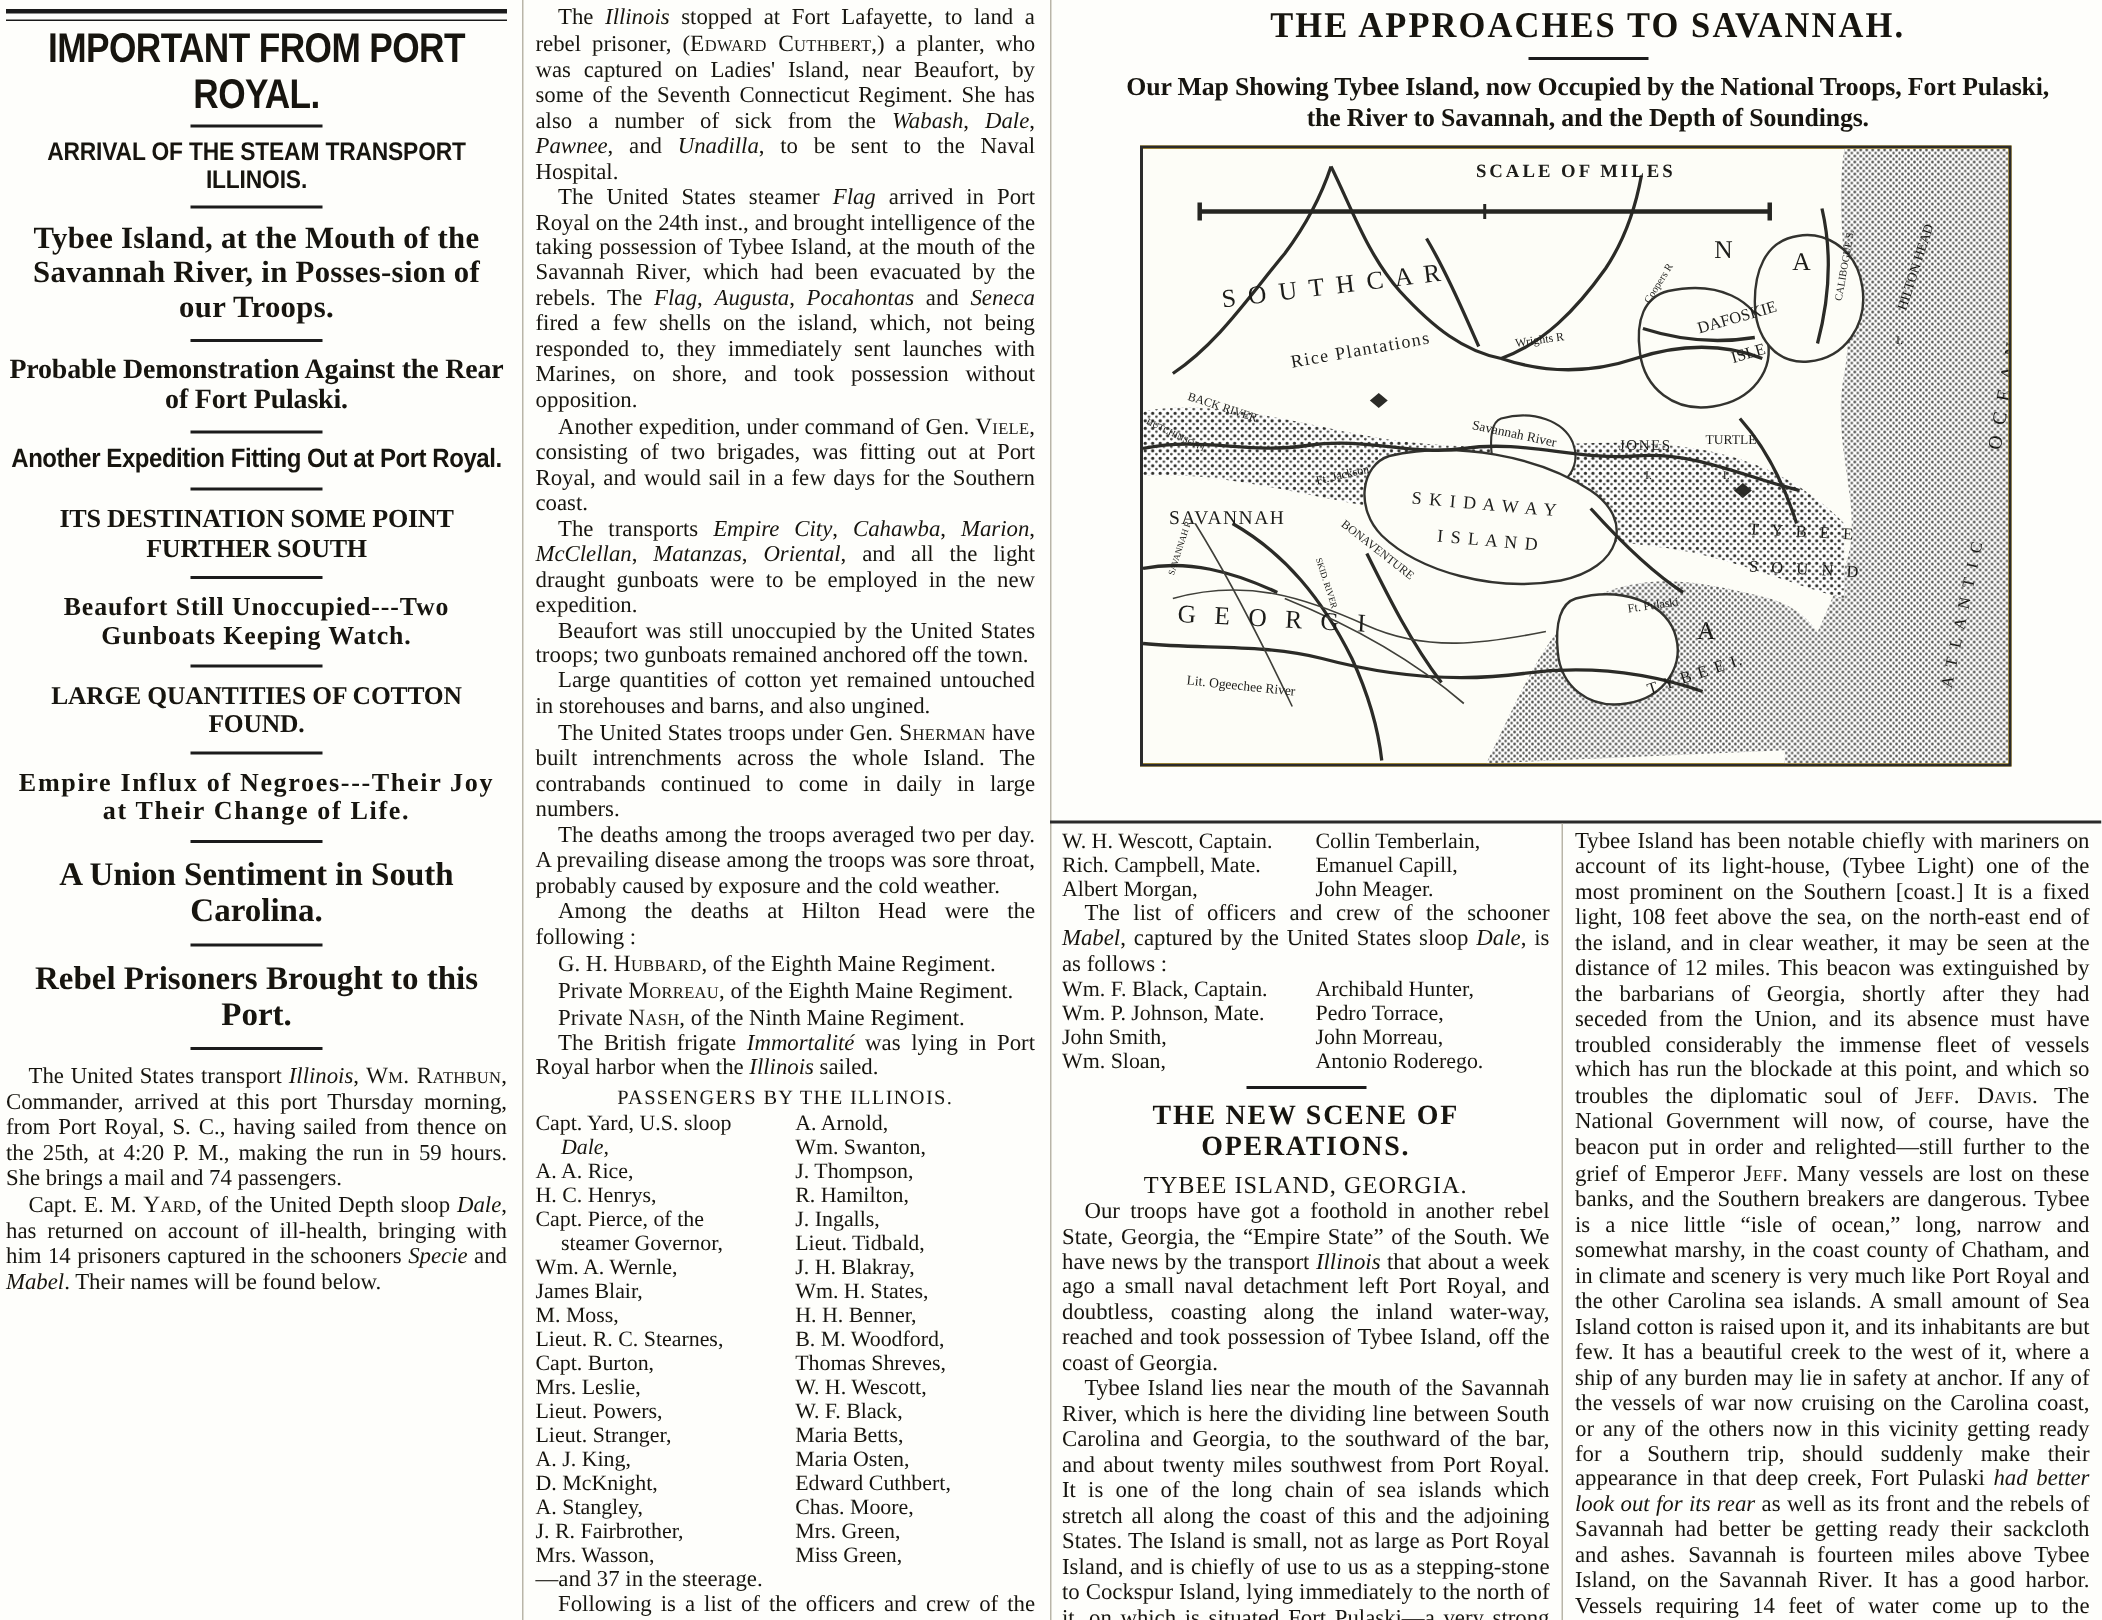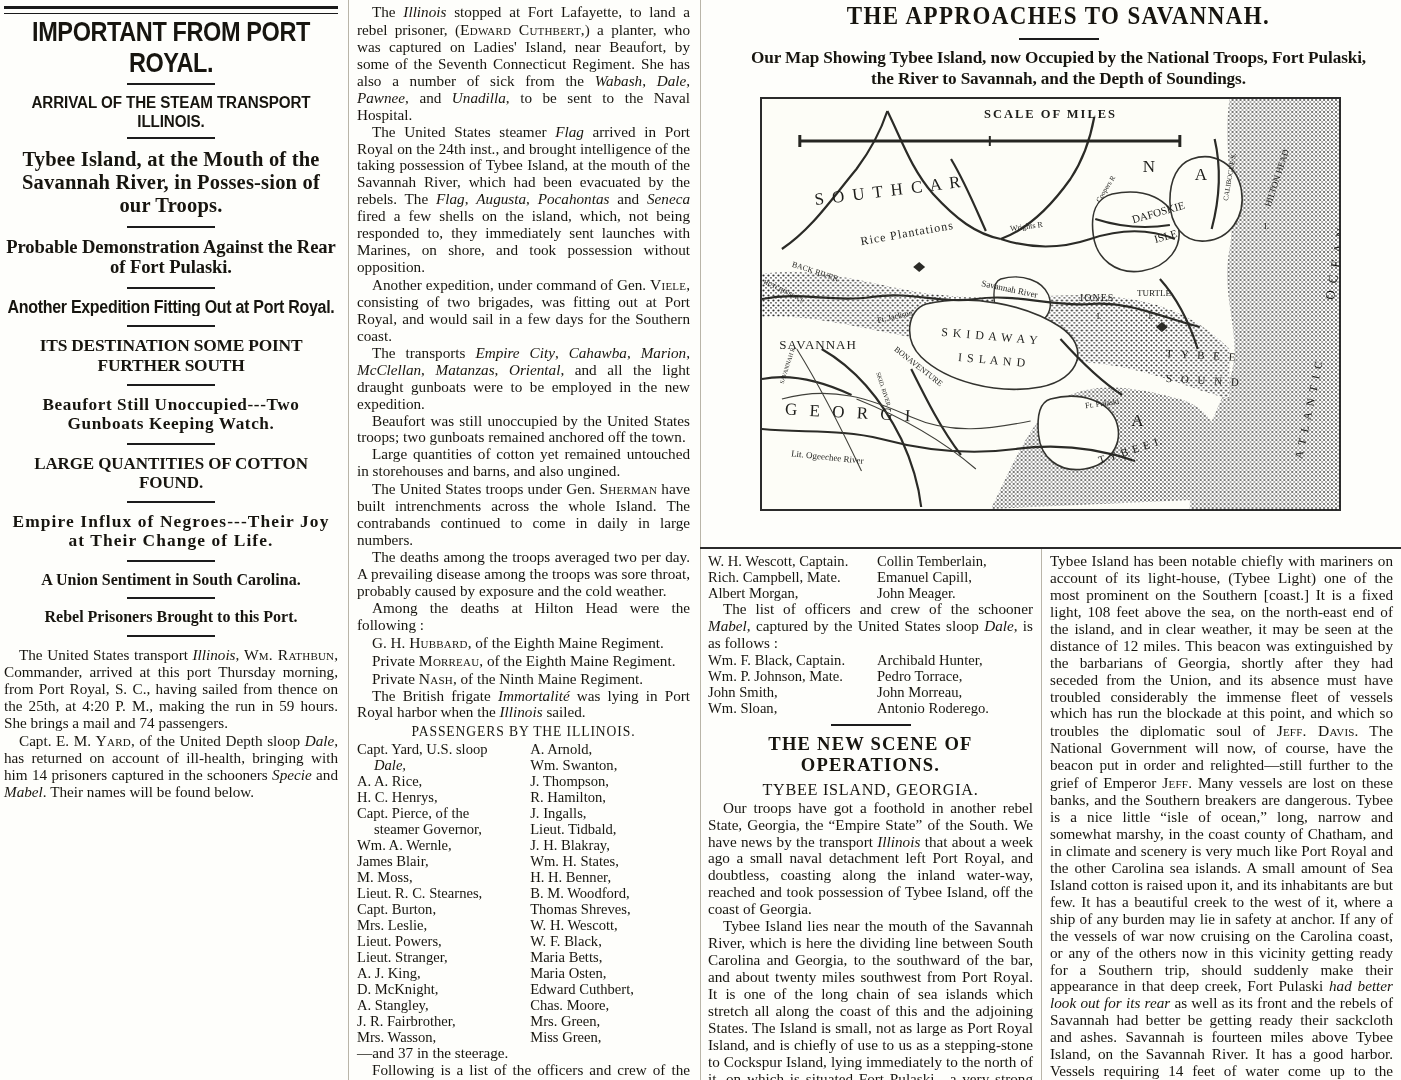--- a/index.html
+++ b/index.html
@@ -26,21 +26,21 @@
   .hl-b{font-family:"Liberation Sans",sans-serif;font-size:15.2px;letter-spacing:-.1px;
         transform:scaleY(1.12);transform-origin:center;font-weight:bold;}
   .hl-c{font-family:"Liberation Serif",serif;font-size:20.5px;font-weight:bold;letter-spacing:.2px;}
   .hl-d{font-family:"Liberation Serif",serif;font-size:18.6px;font-weight:bold;letter-spacing:-.1px;}
   .hl-e{font-family:"Liberation Sans",sans-serif;font-size:16px;font-weight:bold;
         transform:scaleY(1.1);transform-origin:center;letter-spacing:-.3px;}
   .hl-f{font-family:"Liberation Serif",serif;font-size:17.4px;font-weight:bold;letter-spacing:-.2px;}
   .hl-g{font-family:"Liberation Serif",serif;font-size:17.2px;font-weight:bold;letter-spacing:.6px;}
   .hl-h{font-family:"Liberation Serif",serif;font-size:17px;font-weight:bold;letter-spacing:-.1px;}
   .hl-i{font-family:"Liberation Serif",serif;font-size:17.4px;font-weight:bold;letter-spacing:1.1px;}
-  .hl-j{font-family:"Liberation Serif",serif;font-size:16px;font-weight:bold;}
+  .hl-j{font-family:"Liberation Serif",serif;font-size:22px;font-weight:bold;}
   .dash{width:88px;height:0;border-top:2px solid #1c1c1c;margin:9px auto 9px;}
   .dash.sm{width:80px;margin:8px auto 8px;}
 
   
   .body{font-size:15.2px;line-height:1.115;text-align:justify;
         font-family:"Liberation Serif",serif;}
   .body p{margin:0;text-indent:15px;}
   .body p.noind{text-indent:0;}
   .sc{font-variant:small-caps;font-size:15.6px;letter-spacing:.2px;}
   i{font-style:italic;}

